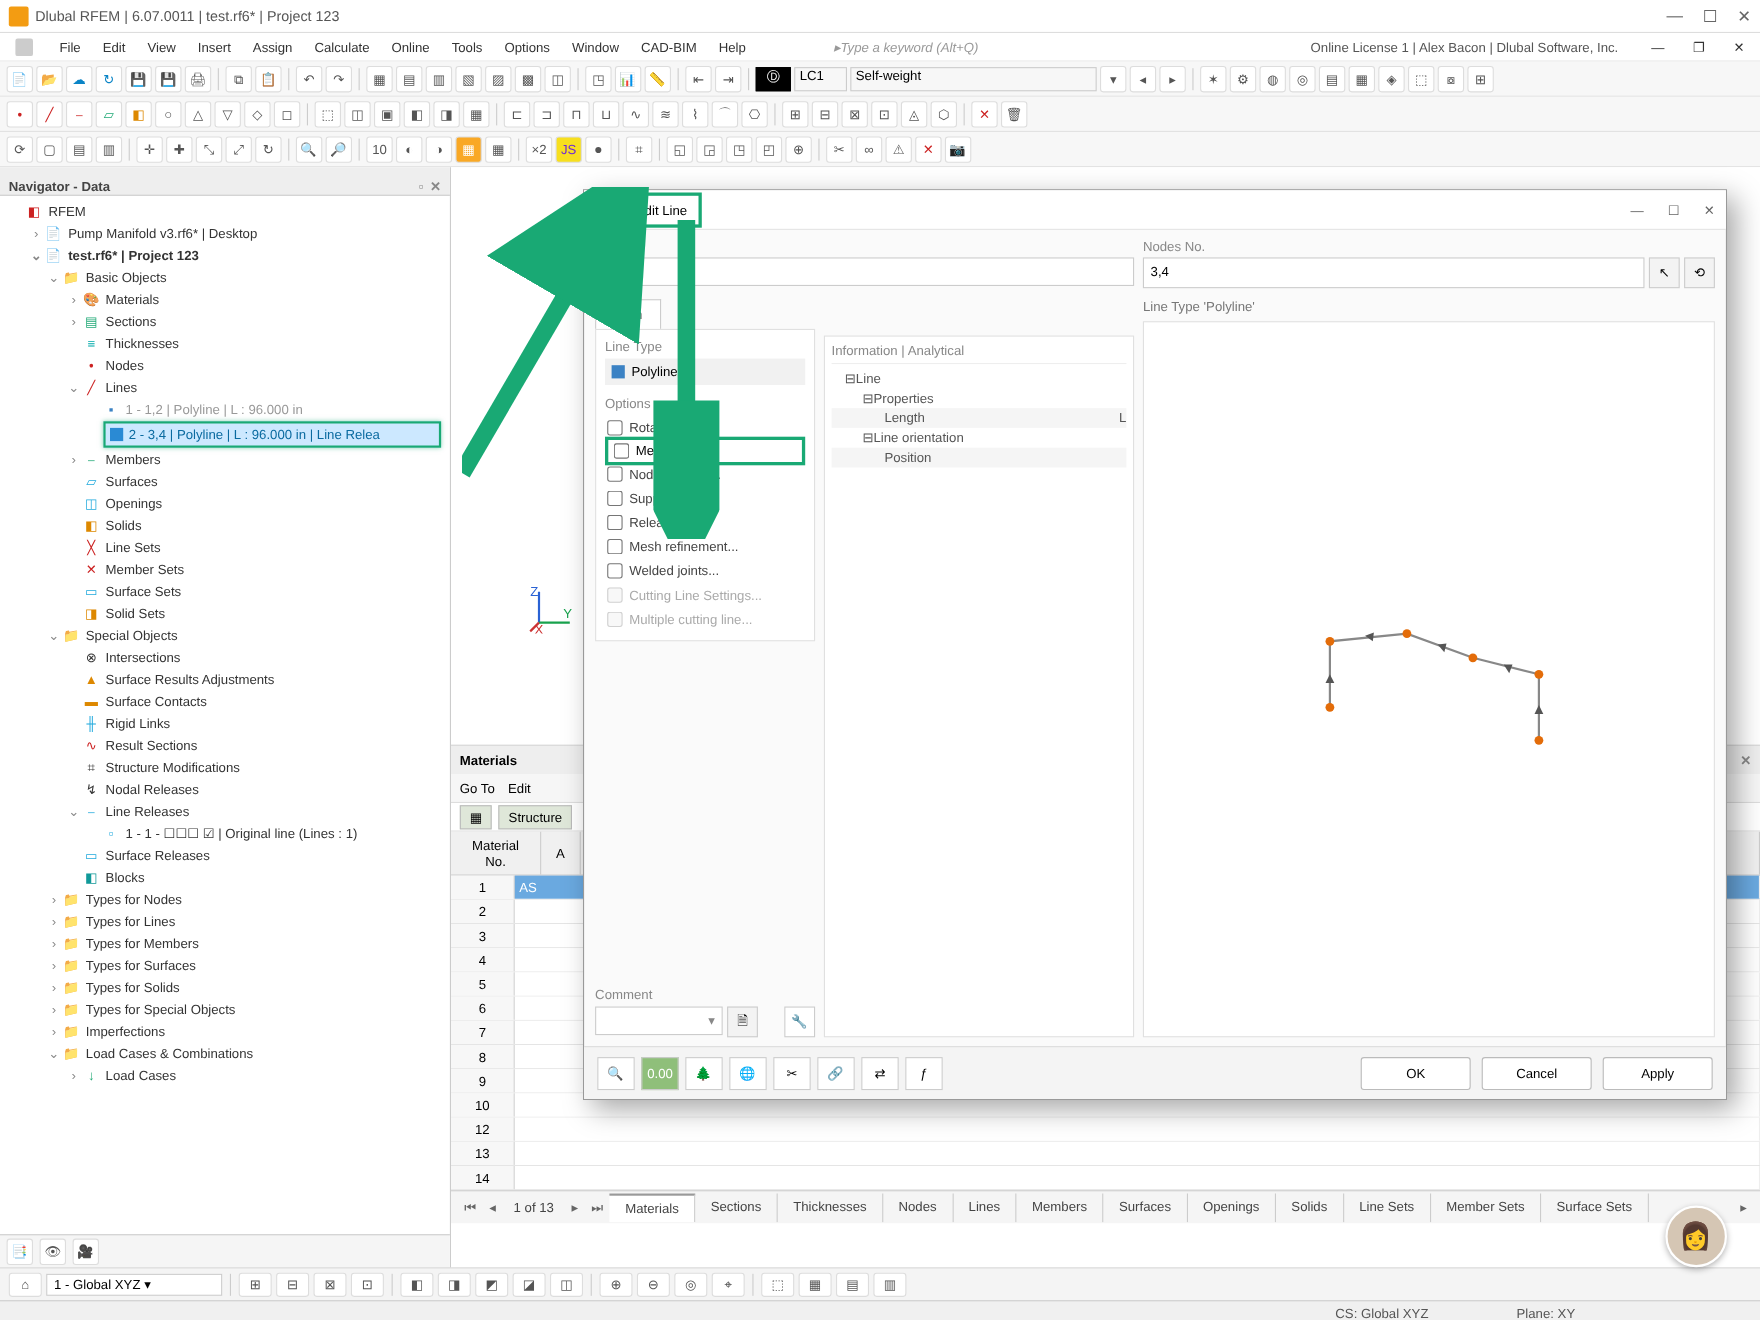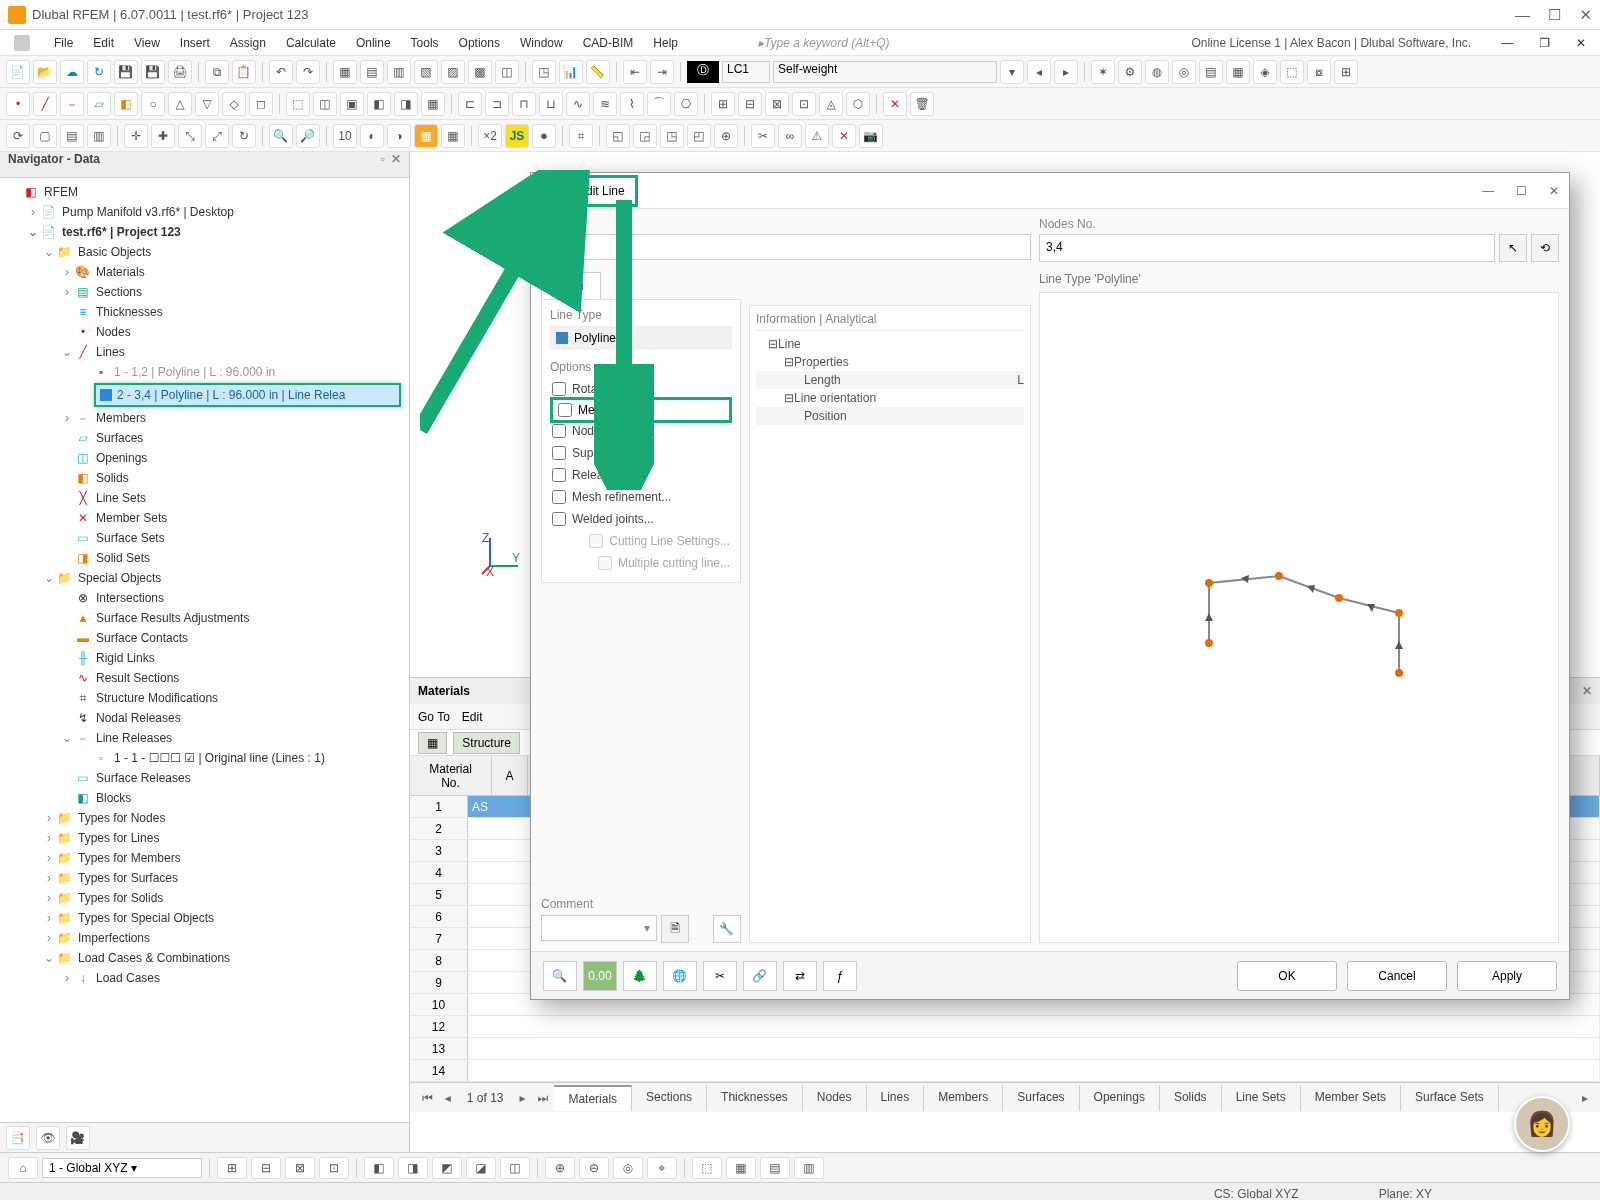--- a/index.html
+++ b/index.html
@@ -25,21 +25,21 @@
 .tb-btn { width: 24px; height: 24px; background: #fff; border: 1px solid #ddd; border-radius: 3px; display: inline-flex; align-items: center; justify-content: center; font-size: 12px; color: #555; cursor: pointer; }
 .tb-sep { width: 1px; height: 20px; background: #ccc; margin: 0 3px; }
 .tb-text-input { height: 22px; border: 1px solid #ccc; padding: 0 4px; font-size: 12px; }
 .tb-text-input.dark { background: #000; color: #fff; border-color: #000; width: 32px; text-align: center; }
 
 
 .main { display: flex; height: calc(100% - 30px - 26px - 32px - 32px - 32px - 26px - 22px); position: relative; }
 
 
 .navigator { width: 410px; border-right: 1px solid #ccc; background: #fff; display: flex; flex-direction: column; }
-.nav-header { height: 26px; background: #eee; border-bottom: 1px solid #ccc; display: flex; align-items: flex-start; padding: 0 8px; font-weight: bold; color: #444; justify-content: space-between; }
+.nav-header { height: 26px; background: #eee; border-bottom: 1px solid #ccc; display: flex; align-items: flex-end; padding: 0 8px; font-weight: bold; color: #444; justify-content: space-between; }
 .nav-header .controls { display: flex; gap: 6px; color: #888; }
 .tree { flex: 1; overflow: auto; padding: 4px 2px; }
 .tree-node { display: flex; align-items: center; padding: 2px 0 2px 4px; white-space: nowrap; color: #333; cursor: default; }
 .tree-node .toggle { width: 14px; display: inline-block; color: #888; text-align: center; }
 .tree-node .icon { width: 18px; height: 16px; display: inline-flex; align-items: center; justify-content: center; margin-right: 4px; font-size: 12px; font-style: normal; }
 .tree-node.level1 { padding-left: 6px; }
 .tree-node.level2 { padding-left: 24px; }
 .tree-node.level3 { padding-left: 40px; }
 .tree-node.level4 { padding-left: 58px; }
 .tree-node.level5 { padding-left: 76px; }
@@ -94,21 +94,21 @@
 .field-group { margin-bottom: 6px; }
 .field-label { color: #888; font-size: 12px; margin-bottom: 3px; }
 .field-input { background: #fff; border: 1px solid #ccc; padding: 5px 6px; color: #555; }
 .tab-hdr { margin-top: 6px; }
 .tab-hdr .tab-pill { display: inline-block; padding: 6px 16px; background: #fff; border: 1px solid #ccc; border-bottom: none; color:#555; }
 .subpanel { background: #fff; border: 1px solid #e0e0e0; padding: 8px; }
 .sub-label { color: #888; margin-bottom: 4px; }
 .polyline-box { background: #f1f1f1; padding: 5px 6px; margin-bottom: 10px; display:flex; align-items:center; gap:6px; }
 .polyline-box .sw { width:12px; height:12px; background:#3b82c4; }
 .options-list .opt-row { display: flex; align-items: center; gap: 6px; padding: 4px 2px; color: #444; }
-.options-list .opt-row.disabled { color: #aaa; justify-content: flex-end; }
+.options-list .opt-row.disabled { color: #aaa; }
 .options-list input[type=checkbox] { width: 14px; height: 14px; }
 .opt-member-hl { border: 3px solid #19a974; padding: 3px 5px; margin: -3px 0; display:flex; align-items:center; gap:6px; }
 .info-panel { background:#fff; border:1px solid #e0e0e0; flex:1; padding:6px; margin-top:6px; }
 .info-hdr { color:#888; border-bottom:1px solid #eee; padding-bottom:4px; margin-bottom:4px; }
 .info-tree .row { display:flex; padding:2px 0 2px 12px; color:#555; }
 .info-tree .row .k { flex:1; }
 .nodes-box { display:flex; gap:4px; }
 .nodes-input { flex:1; background:#fff; border:1px solid #ccc; padding:5px 6px; }
 .nodes-btn { width:28px; height:28px; background:#f3f3f3; border:1px solid #ccc; display:flex; align-items:center; justify-content:center; }
 .preview-label { color:#777; margin: 4px 0 6px 0; }
@@ -272,21 +272,21 @@
   <span class="tb-btn">🔍</span>
   <span class="tb-btn">🔎</span>
   <span class="tb-sep"></span>
   <span class="tb-btn">10</span>
   <span class="tb-btn">◐</span>
   <span class="tb-btn">◑</span>
   <span class="tb-btn" style="background:#f9a825;color:#fff">▦</span>
   <span class="tb-btn">▦</span>
   <span class="tb-sep"></span>
   <span class="tb-btn">×2</span>
-  <span class="tb-btn" style="background:#f7df1e;color:#0f766e;font-weight:bold">JS</span>
+  <span class="tb-btn" style="background:#f7df1e;color:#6d28d9;font-weight:normal">JS</span>
   <span class="tb-btn">⏺</span>
   <span class="tb-sep"></span>
   <span class="tb-btn">⌗</span>
   <span class="tb-sep"></span>
   <span class="tb-btn">◱</span>
   <span class="tb-btn">◲</span>
   <span class="tb-btn">◳</span>
   <span class="tb-btn">◰</span>
   <span class="tb-btn">⊕</span>
   <span class="tb-sep"></span>

